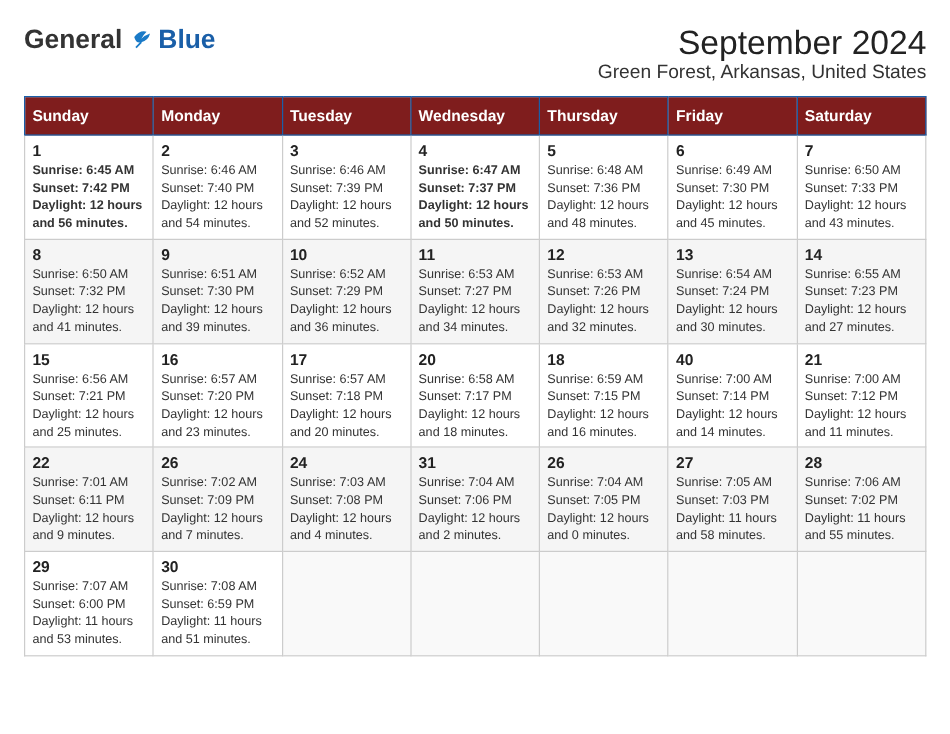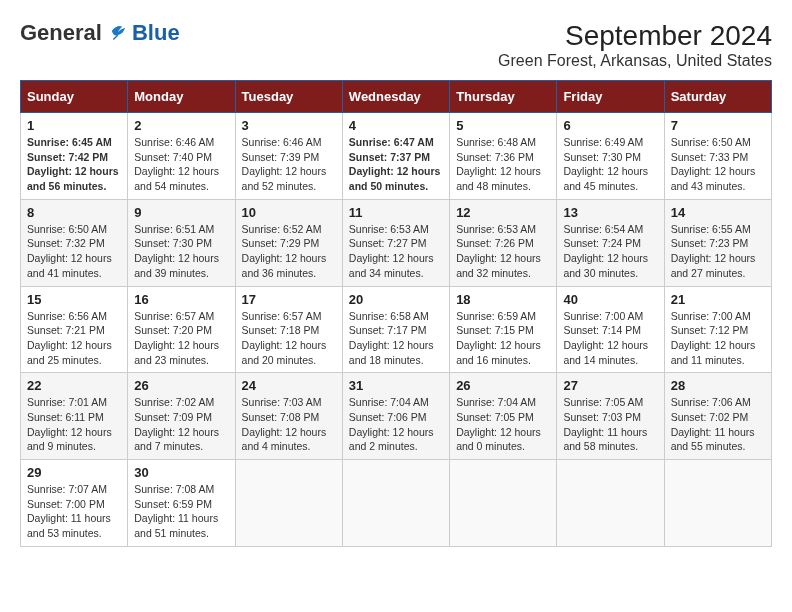--- a/index.html
+++ b/index.html
@@ -312,21 +312,21 @@
           <div class="day-info" style="white-space: pre-line;">Sunrise: 7:06 AM
 Sunset: 7:02 PM
 Daylight: 11 hours
 and 55 minutes.</div>
         </td>
       </tr>
       <tr>
         <td>
           <span class="day-num">29</span>
           <div class="day-info" style="white-space: pre-line;">Sunrise: 7:07 AM
-Sunset: 7:00 PM
+Sunset: 6:00 PM
 Daylight: 11 hours
 and 53 minutes.</div>
         </td>
         <td>
           <span class="day-num">30</span>
           <div class="day-info" style="white-space: pre-line;">Sunrise: 7:08 AM
 Sunset: 6:59 PM
 Daylight: 11 hours
 and 51 minutes.</div>
         </td>

